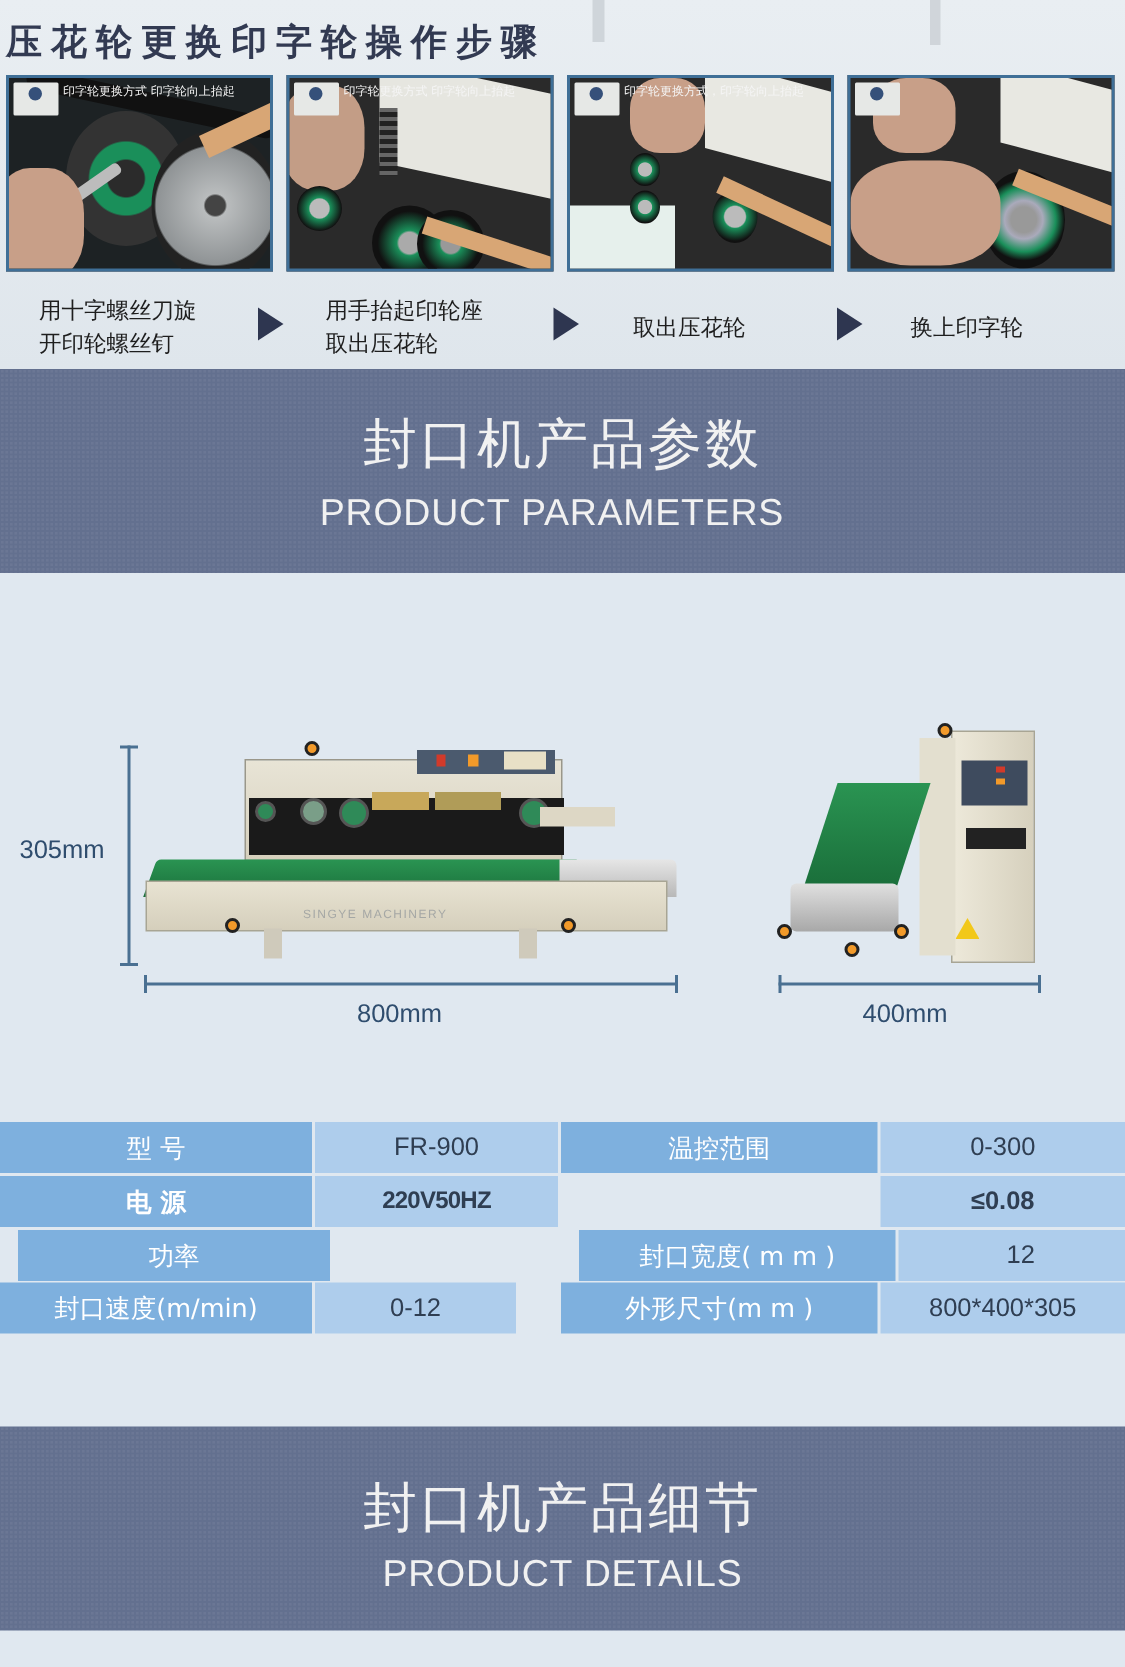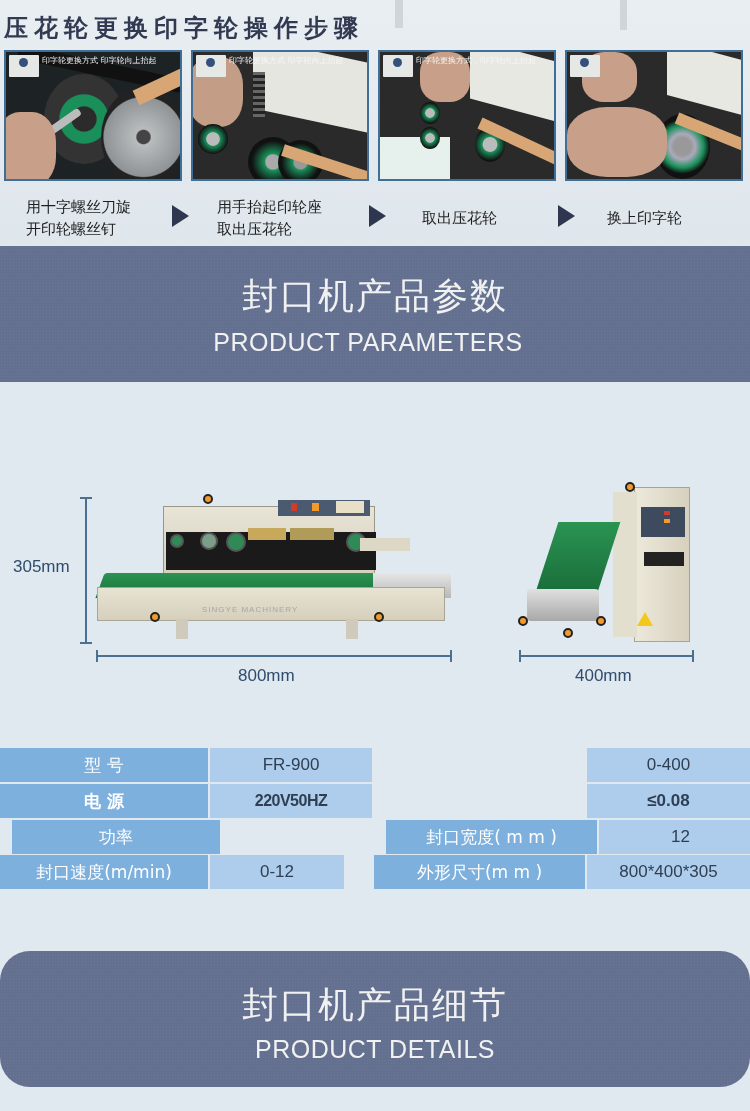--- a/index.html
+++ b/index.html
@@ -178,36 +178,37 @@
   <div class="tick-v" style="left:519px;top:268px;"></div>
   <div class="dim-line-h" style="left:519px;top:273px;width:174px;"></div>
   <div class="tick-v" style="left:692px;top:268px;"></div>
   <div class="dim-label" style="left:575px;top:284px;">400mm</div>
 </section>
 
 <section>
   <div class="spec-row" style="top:748px;">
     <div class="cell k" style="left:0;width:208px;">型  号</div>
     <div class="cell v" style="left:210px;width:162px;">FR-900</div>
-    <div class="cell v" style="left:587px;width:163px;">0-400</div>
+    <div class="cell k" style="left:374px;width:211px;">温控范围</div>
+    <div class="cell v" style="left:587px;width:163px;">0-300</div>
   </div>
   <div class="spec-row" style="top:784px;font-weight:bold;">
     <div class="cell k" style="left:0;width:208px;">电  源</div>
     <div class="cell v" style="left:210px;width:162px;font-size:16px;letter-spacing:-0.5px;">220V50HZ</div>
     <div class="cell v" style="left:587px;width:163px;">≤0.08</div>
   </div>
   <div class="spec-row" style="top:820px;margin-left:12px;">
     <div class="cell k" style="left:0;width:208px;">功率</div>
     <div class="cell k" style="left:374px;width:211px;">封口宽度( m m )</div>
     <div class="cell v" style="left:587px;width:163px;">12</div>
   </div>
   <div class="spec-row" style="top:855px;">
     <div class="cell k" style="left:0;width:208px;">封口速度(m/min)</div>
     <div class="cell v" style="left:210px;width:134px;">0-12</div>
     <div class="cell k" style="left:374px;width:211px;">外形尺寸(m m )</div>
     <div class="cell v" style="left:587px;width:163px;">800*400*305</div>
   </div>
 </section>
 
-<section class="banner" style="top:951px;height:136px;border-radius:30px;">
+<section class="banner" style="top:951px;height:136px;">
   <div class="zh" style="position:absolute;top:30px;left:0;width:750px;">封口机产品细节</div>
   <div class="en" style="position:absolute;top:84px;left:0;width:750px;">PRODUCT DETAILS</div>
 </section>
 
 </body></html>

